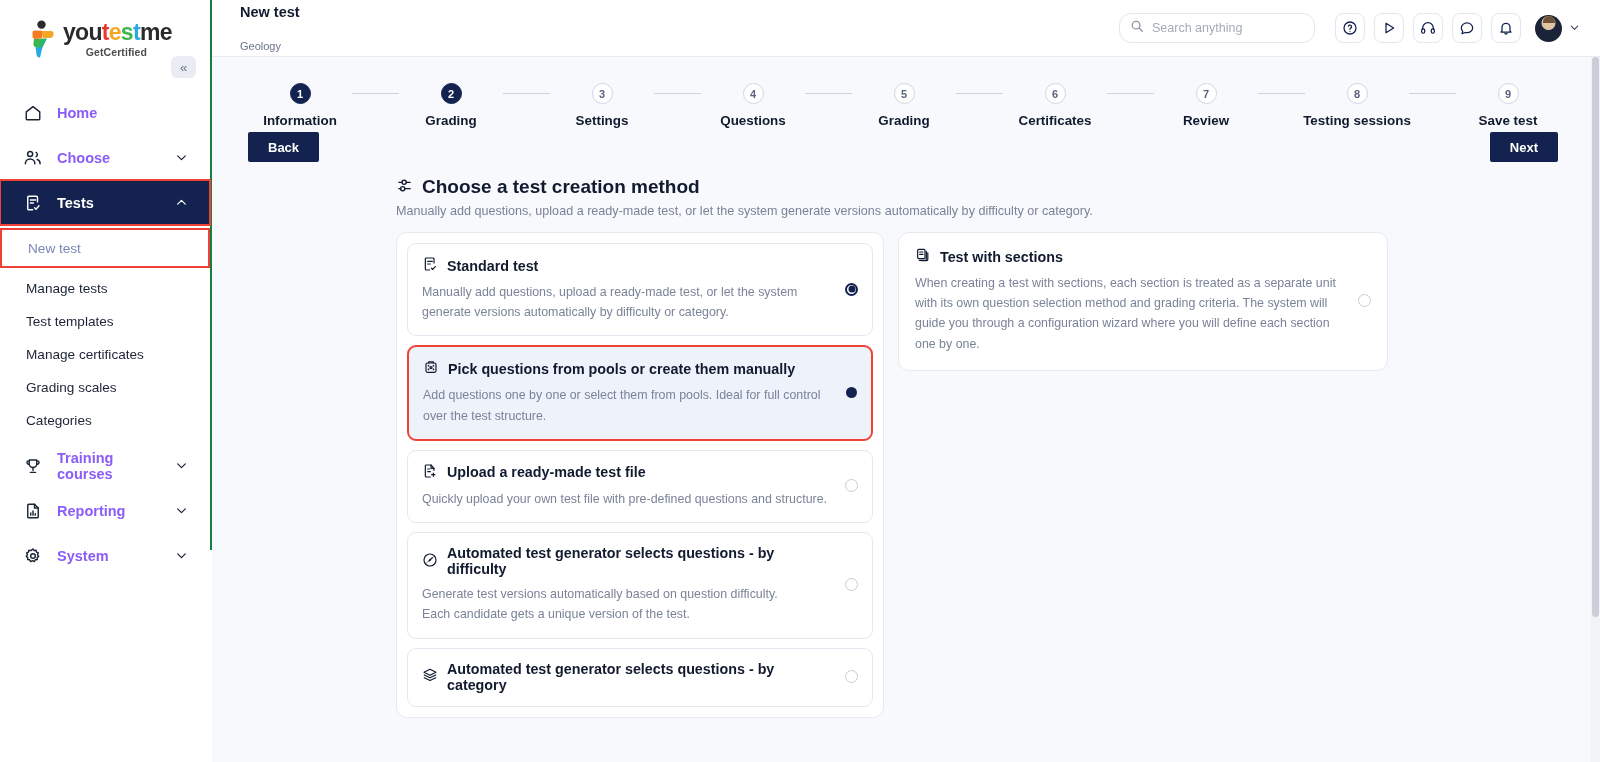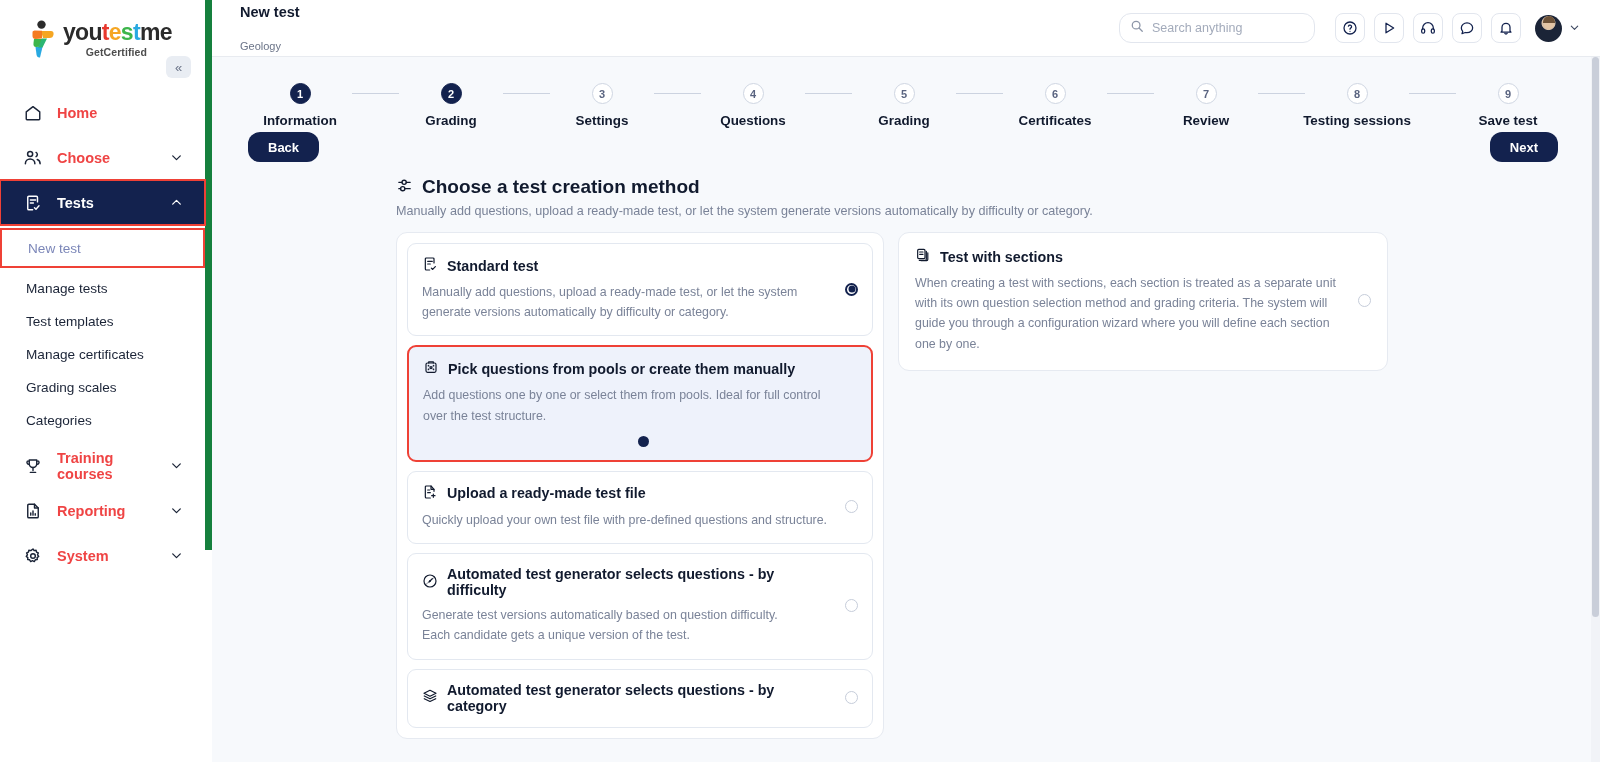--- a/index.html
+++ b/index.html
@@ -8,21 +8,21 @@
     font-family: "Liberation Sans", sans-serif;
     background: #ffffff;
     overflow: hidden;
   }
   .app { display: flex; width: 1600px; height: 762px; position: relative; }
 
   
   .sidebar {
     width: 212px; height: 550px; flex: 0 0 212px;
     background: #ffffff;
-    border-right: 7px solid #15803d;
+    border-right: 2px solid #15803d;
     position: relative;
   }
   .logo-wrap { padding: 20px 0 0 26px; position: relative; }
   .logo-row { display: flex; align-items: flex-end; gap: 7px; }
   .logo-mark { width: 30px; height: 38px; position: relative; }
   .logo-text { font-size: 23px; font-weight: 700; letter-spacing: -0.7px; line-height: 1; }
   .logo-sub {
     font-size: 10.5px; color: #4d4d4d; font-weight: 600;
     text-align: center; margin-top: 2px; padding-right: 2px; letter-spacing: .1px;
   }
@@ -31,21 +31,21 @@
     width: 25px; height: 22px; border-radius: 6px;
     background: #e9edf3; color: #6b7488;
     display: flex; align-items: center; justify-content: center;
     font-size: 13px; cursor: pointer;
   }
 
   .nav { margin-top: 32px; }
   .nav-item {
     height: 45px; display: flex; align-items: center;
     padding: 0 18px 0 22px; gap: 14px; cursor: pointer;
-    color: #ef4444; font-size: 14.5px; font-weight: 600;
+    color: #8b5cf6; font-size: 14.5px; font-weight: 600;
   }
   .nav-item .ic { width: 21px; height: 21px; flex: 0 0 21px; display:flex; align-items:center; justify-content:center; }
   .nav-item .lbl { flex: 1; }
   .nav-item.active {
     background: #13224e; color: #ffffff;
     outline: 2px solid #ef4136; outline-offset: -1px;
   }
   .nav-item.active .ic svg { stroke: #ffffff; }
   .subnav-item {
     height: 33px; display: flex; align-items: center;
@@ -112,21 +112,21 @@
     display: flex; align-items: center; justify-content: center;
     font-size: 11px; font-weight: 700;
     background: #fff; color: #5a6480; border: 1px solid #cfd6e2;
   }
   .step.done .step-dot { background: #13224e; color: #fff; border-color: #13224e; }
   .step-label { margin-top: 9px; font-size: 13.4px; color: #111a2e; font-weight: 600; white-space: nowrap; }
   .step-line { height: 1px; background: #ccd3e0; flex: 1; margin-top: 10px; min-width: 28px; }
 
   .btn-row { display: flex; align-items: center; padding: 4px 42px 0 36px; }
   .btn-navy {
-    background: #13224e; color: #fff; border: none; border-radius: 12px;
+    background: #13224e; color: #fff; border: none; border-radius: 2px;
     padding: 0 20px; height: 30px; font-size: 13px; font-weight: 700;
     cursor: pointer; font-family: "Liberation Sans", sans-serif;
   }
   .btn-spacer { flex: 1; }
 
   
   .sec-head { padding: 14px 0 0 184px; display: flex; align-items: center; gap: 9px; }
   .sec-title { font-size: 19px; font-weight: 700; color: #111a2e; }
   .sec-desc { padding: 6px 0 0 184px; font-size: 12.6px; color: #7a8398; }
 
@@ -139,21 +139,21 @@
   .panel-right {
     width: 490px; align-self: flex-start;
     border: 1px solid #e6eaf1; border-radius: 11px; background: #ffffff;
     padding: 14px 16px 16px 16px; min-height: 110px;
   }
   .opt {
     border: 1px solid #e3e8f0; border-radius: 9px; background: #fff;
     padding: 12px 14px 13px 14px; display: flex; align-items: flex-start;
     gap: 10px; cursor: pointer; position: relative;
   }
-  .opt.highlight { border: 2px solid #ef4136; background: #eef2fb; flex-direction: column; }
+  .opt.highlight { border: 2px solid #ef4136; background: #eef2fb; }
   .opt-body { flex: 1; }
   .opt-title { display: flex; align-items: center; gap: 9px; font-size: 14.3px; font-weight: 700; color: #111a2e; }
   .opt-desc { margin-top: 7px; font-size: 12.4px; color: #7a8398; line-height: 1.63; max-width: 418px; }
   .radio {
     width: 13px; height: 13px; border-radius: 50%;
     border: 1.5px solid #c6cdda; background: #fff;
     flex: 0 0 13px; align-self: center; margin-left: 6px;
   }
   .radio.sel { border: 2px solid #13224e; position: relative; background: #fff; }
   .radio.sel::after {

